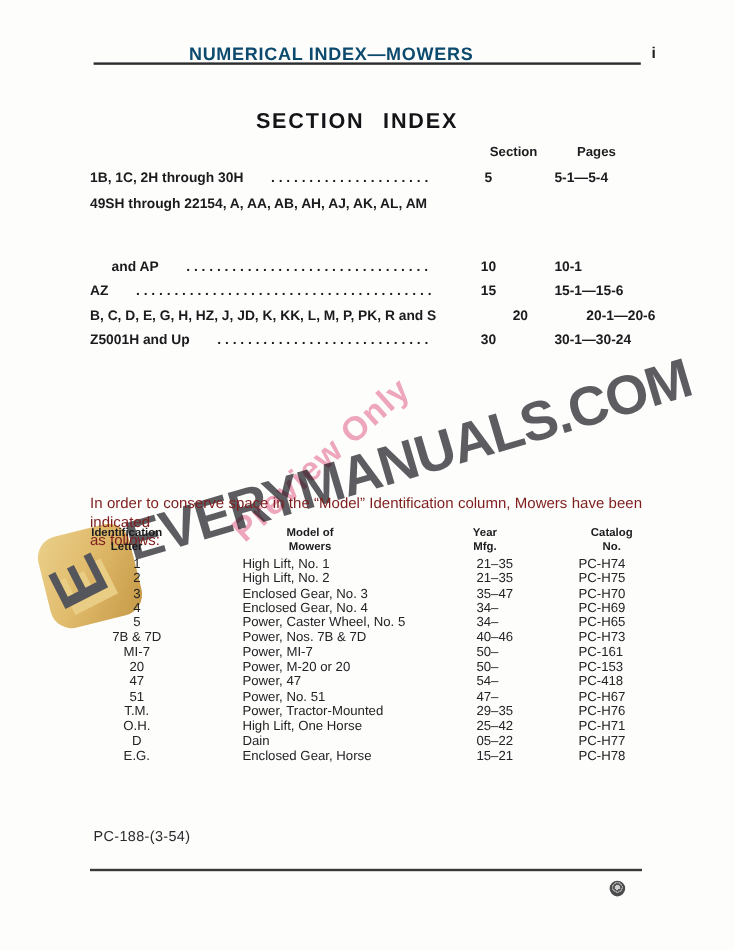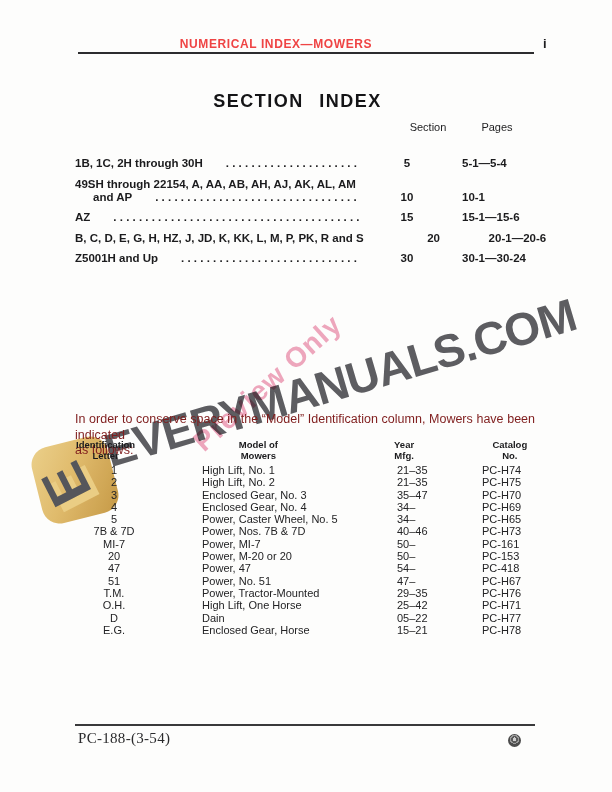--- a/index.html
+++ b/index.html
@@ -8,40 +8,40 @@
     background:#ffffff;
     font-family:"Liberation Sans", sans-serif;
     color:#1d1d1f;
     overflow:hidden;
   }
   .page { position:relative; width:612px; height:792px; background:#fdfdfc; }
 
   
   .doc-header-title {
     position:absolute; top:37px; left:0; right:60px;
-    text-align:center; font-weight:bold; font-size:12px; letter-spacing:.6px;
-    color:#ef4444;
+    text-align:center; font-weight:bold; font-size:15px; letter-spacing:.6px;
+    color:#0c4a6e;
   }
   .doc-header-page { position:absolute; top:36px; left:543px; font-weight:bold; font-size:13px; }
   .doc-header-rule { position:absolute; top:52px; left:78px; width:456px; height:2px; background:#2c2c2e; }
 
   
   .section-title {
     position:absolute; top:91px; left:0; right:17px;
     text-align:center; font-weight:bold; font-size:18px;
     letter-spacing:1.5px; word-spacing:9px; color:#141416;
   }
   .si-table { position:absolute; top:121px; left:75px; width:465px; }
-  .si-head { display:flex; font-weight:normal; font-size:11px; margin-bottom:24px; }
+  .si-head { display:flex; font-weight:bold; font-size:11px; margin-bottom:10px; }
   .si-head-spacer { flex:1; }
   .si-head-section { width:52px; text-align:center; }
   .si-head-pages { width:86px; text-align:center; }
   .si-row { font-weight:bold; font-size:11.5px; line-height:13px; margin-bottom:7.5px; color:#1b1b1d; }
   .si-pre { white-space:nowrap; }
-  .si-row.has-pre .si-label { padding-left:18px; }
+  .si-row.has-pre .si-label { padding-left:18px;margin-top:40px; }
   .si-line { display:flex; align-items:baseline;gap:21px; }
   .si-label { white-space:nowrap; }
   .si-dots { flex:1; overflow:hidden; white-space:nowrap; letter-spacing:3.2px; padding-left:2px; }
   .si-dots::after { content:"......................................................................................"; }
   .si-section { width:52px; flex:none; text-align:center; }
   .si-pages { width:86px; flex:none; padding-left:8px; box-sizing:border-box; white-space:nowrap; }
 
   
   .intro { position:absolute; top:412px; left:75px; width:460px; font-size:12.5px; line-height:15.5px; color:#7f1d1d; }
   .intro-line1 { text-align:justify; text-align-last:justify; }
@@ -86,21 +86,21 @@
   .wm-logo span {
     position:absolute; left:10px; top:2px;
     font-size:58px; font-weight:bold; line-height:78px;
     transform:rotate(-103deg);
   }
   .wm-logo-e-shadow { color:#eccf86; margin-left:7px; margin-top:7px; }
   .wm-logo-e { color:#56575c; }
 
   
   .footer-rule { position:absolute; top:724px; left:75px; width:460px; height:2px; background:#39393b; }
-  .footer-code { position:absolute; top:730px; left:78px; font-size:15px; letter-spacing:.3px; color:#2a2a2c;font-family:Liberation Serif, serif; }
+  .footer-code { position:absolute; top:690px; left:78px; font-size:12px; letter-spacing:.3px; color:#2a2a2c; }
   .footer-stamp {
     position:absolute; top:734px; left:508px; width:13px; height:13px; border-radius:50%;
     background:radial-gradient(circle at 50% 42%, #cfcfcf 0 2px, #5a5a5a 2px 3.5px, #9a9a9a 3.5px 4.5px, #4c4c4c 4.5px 6.5px);
   }
 </style>
 </head>
 <body>
 
 <div class="page">
 

